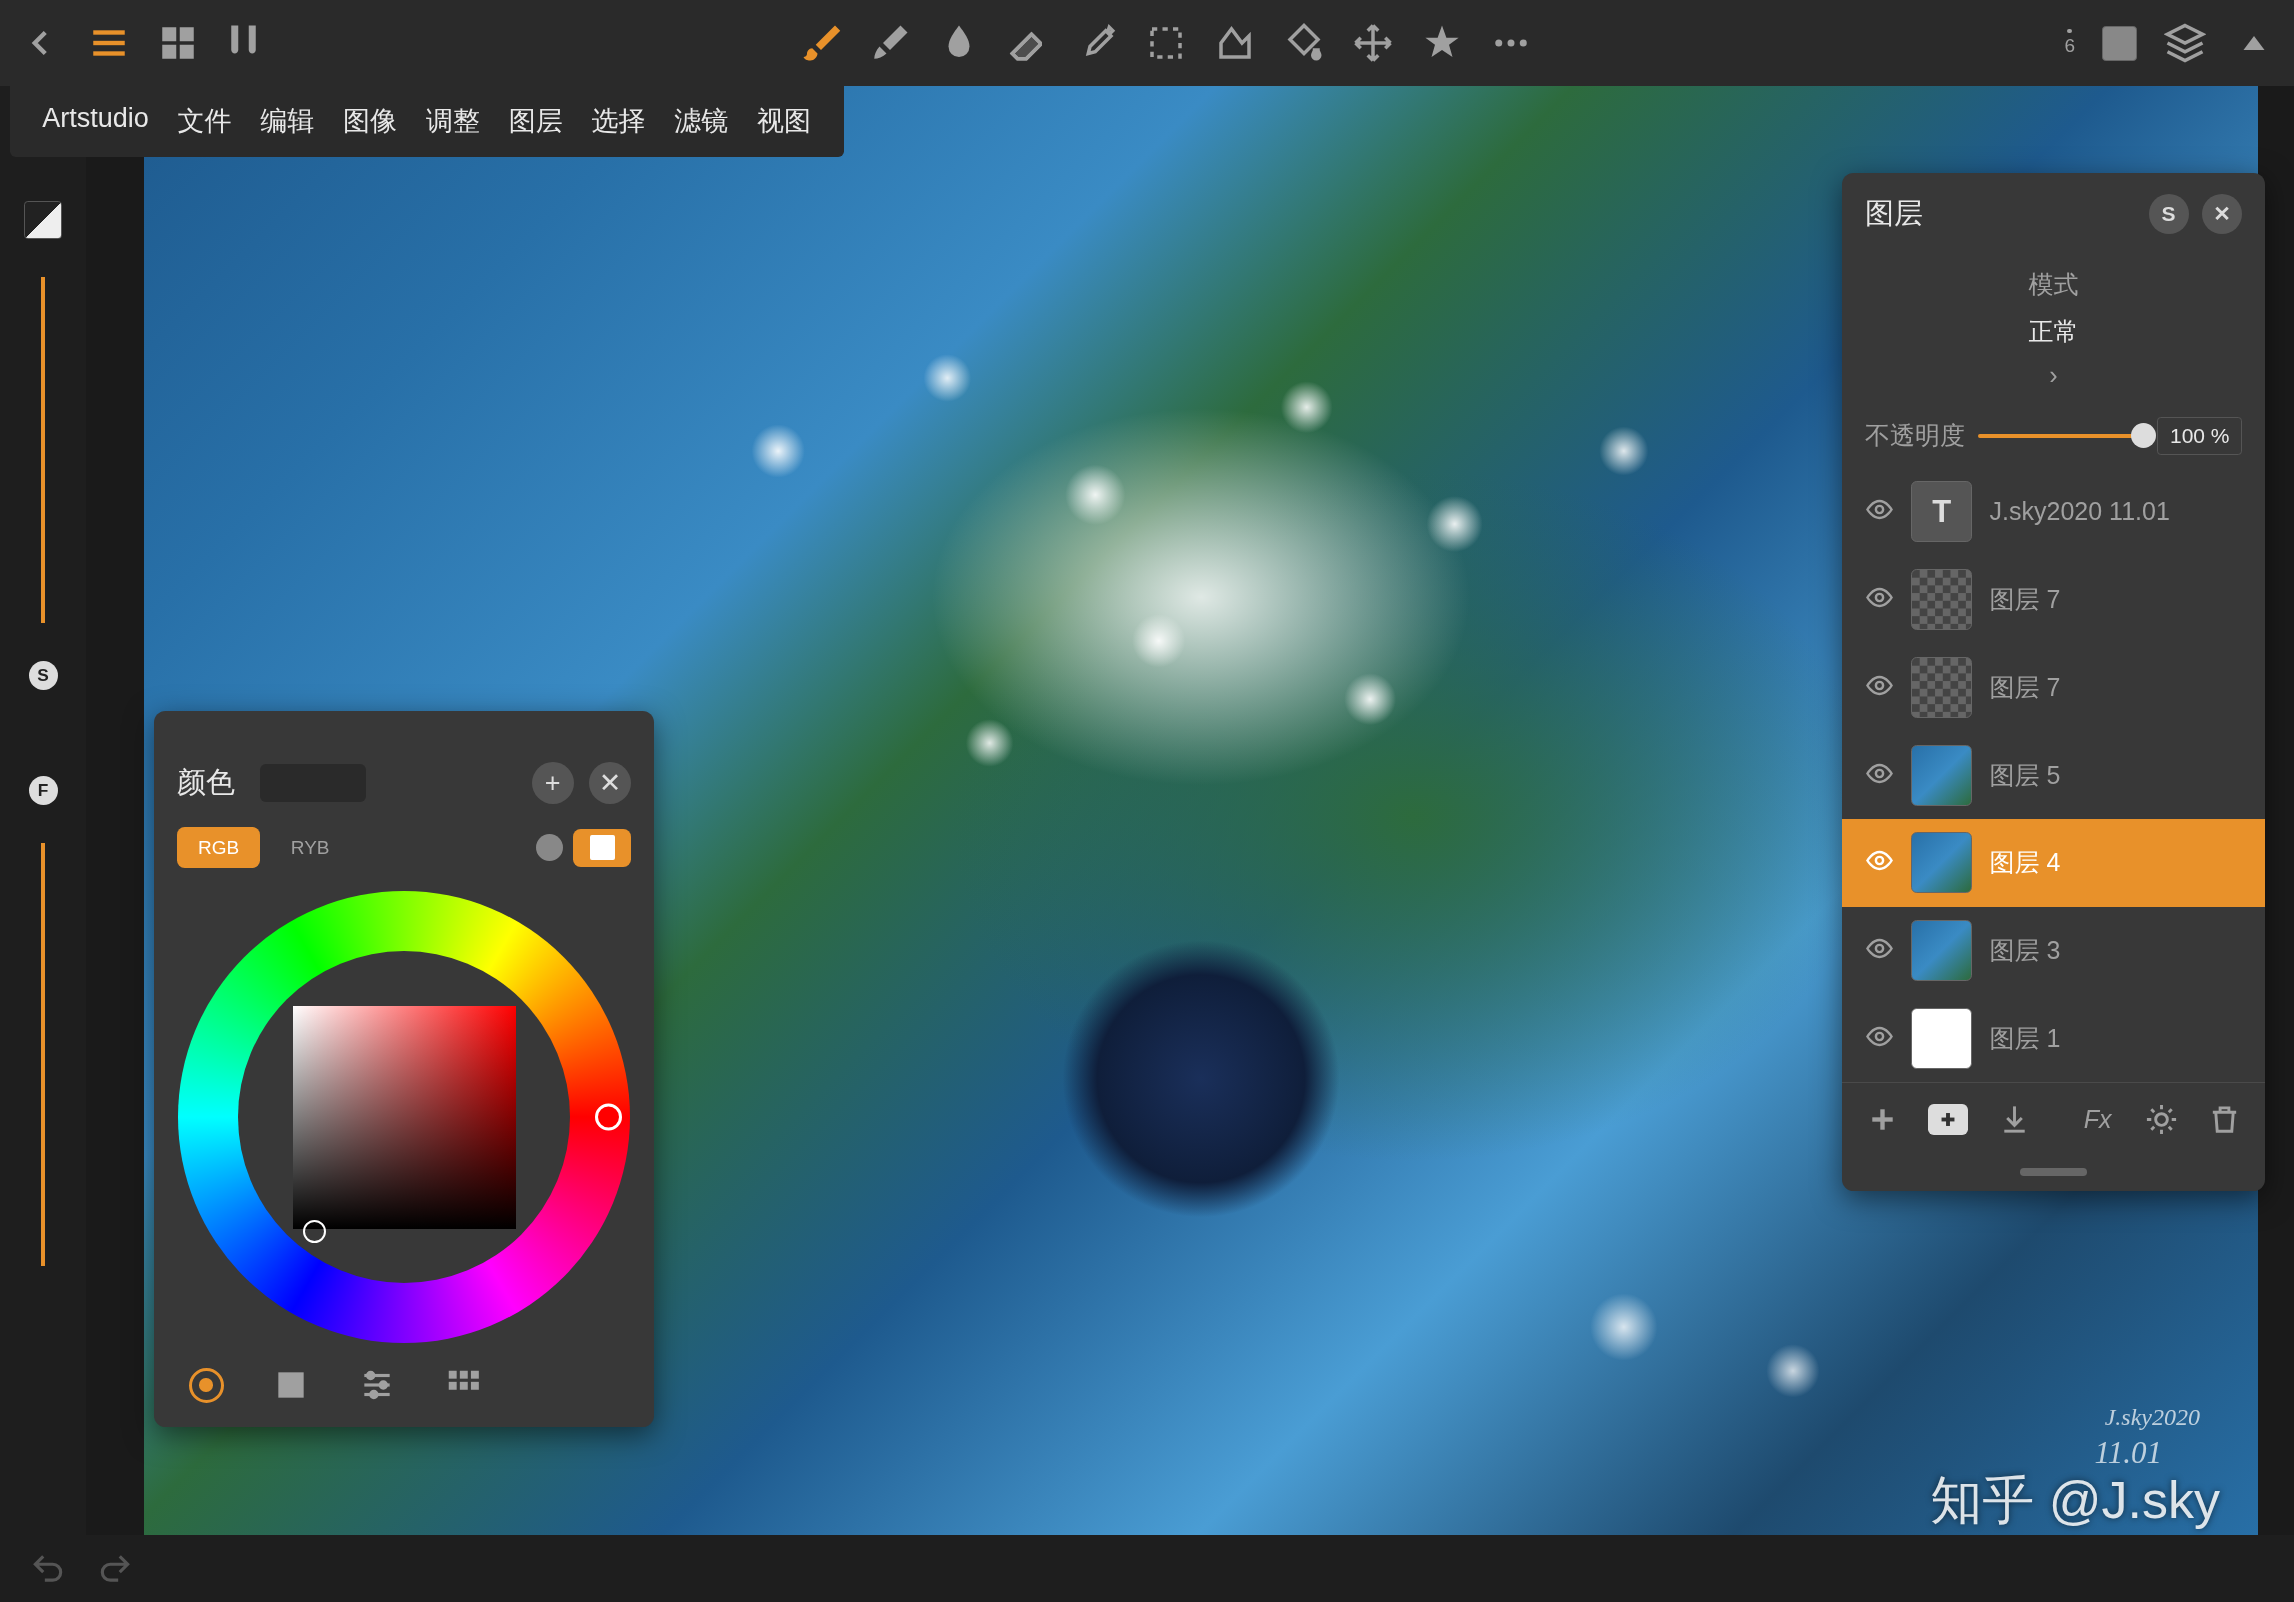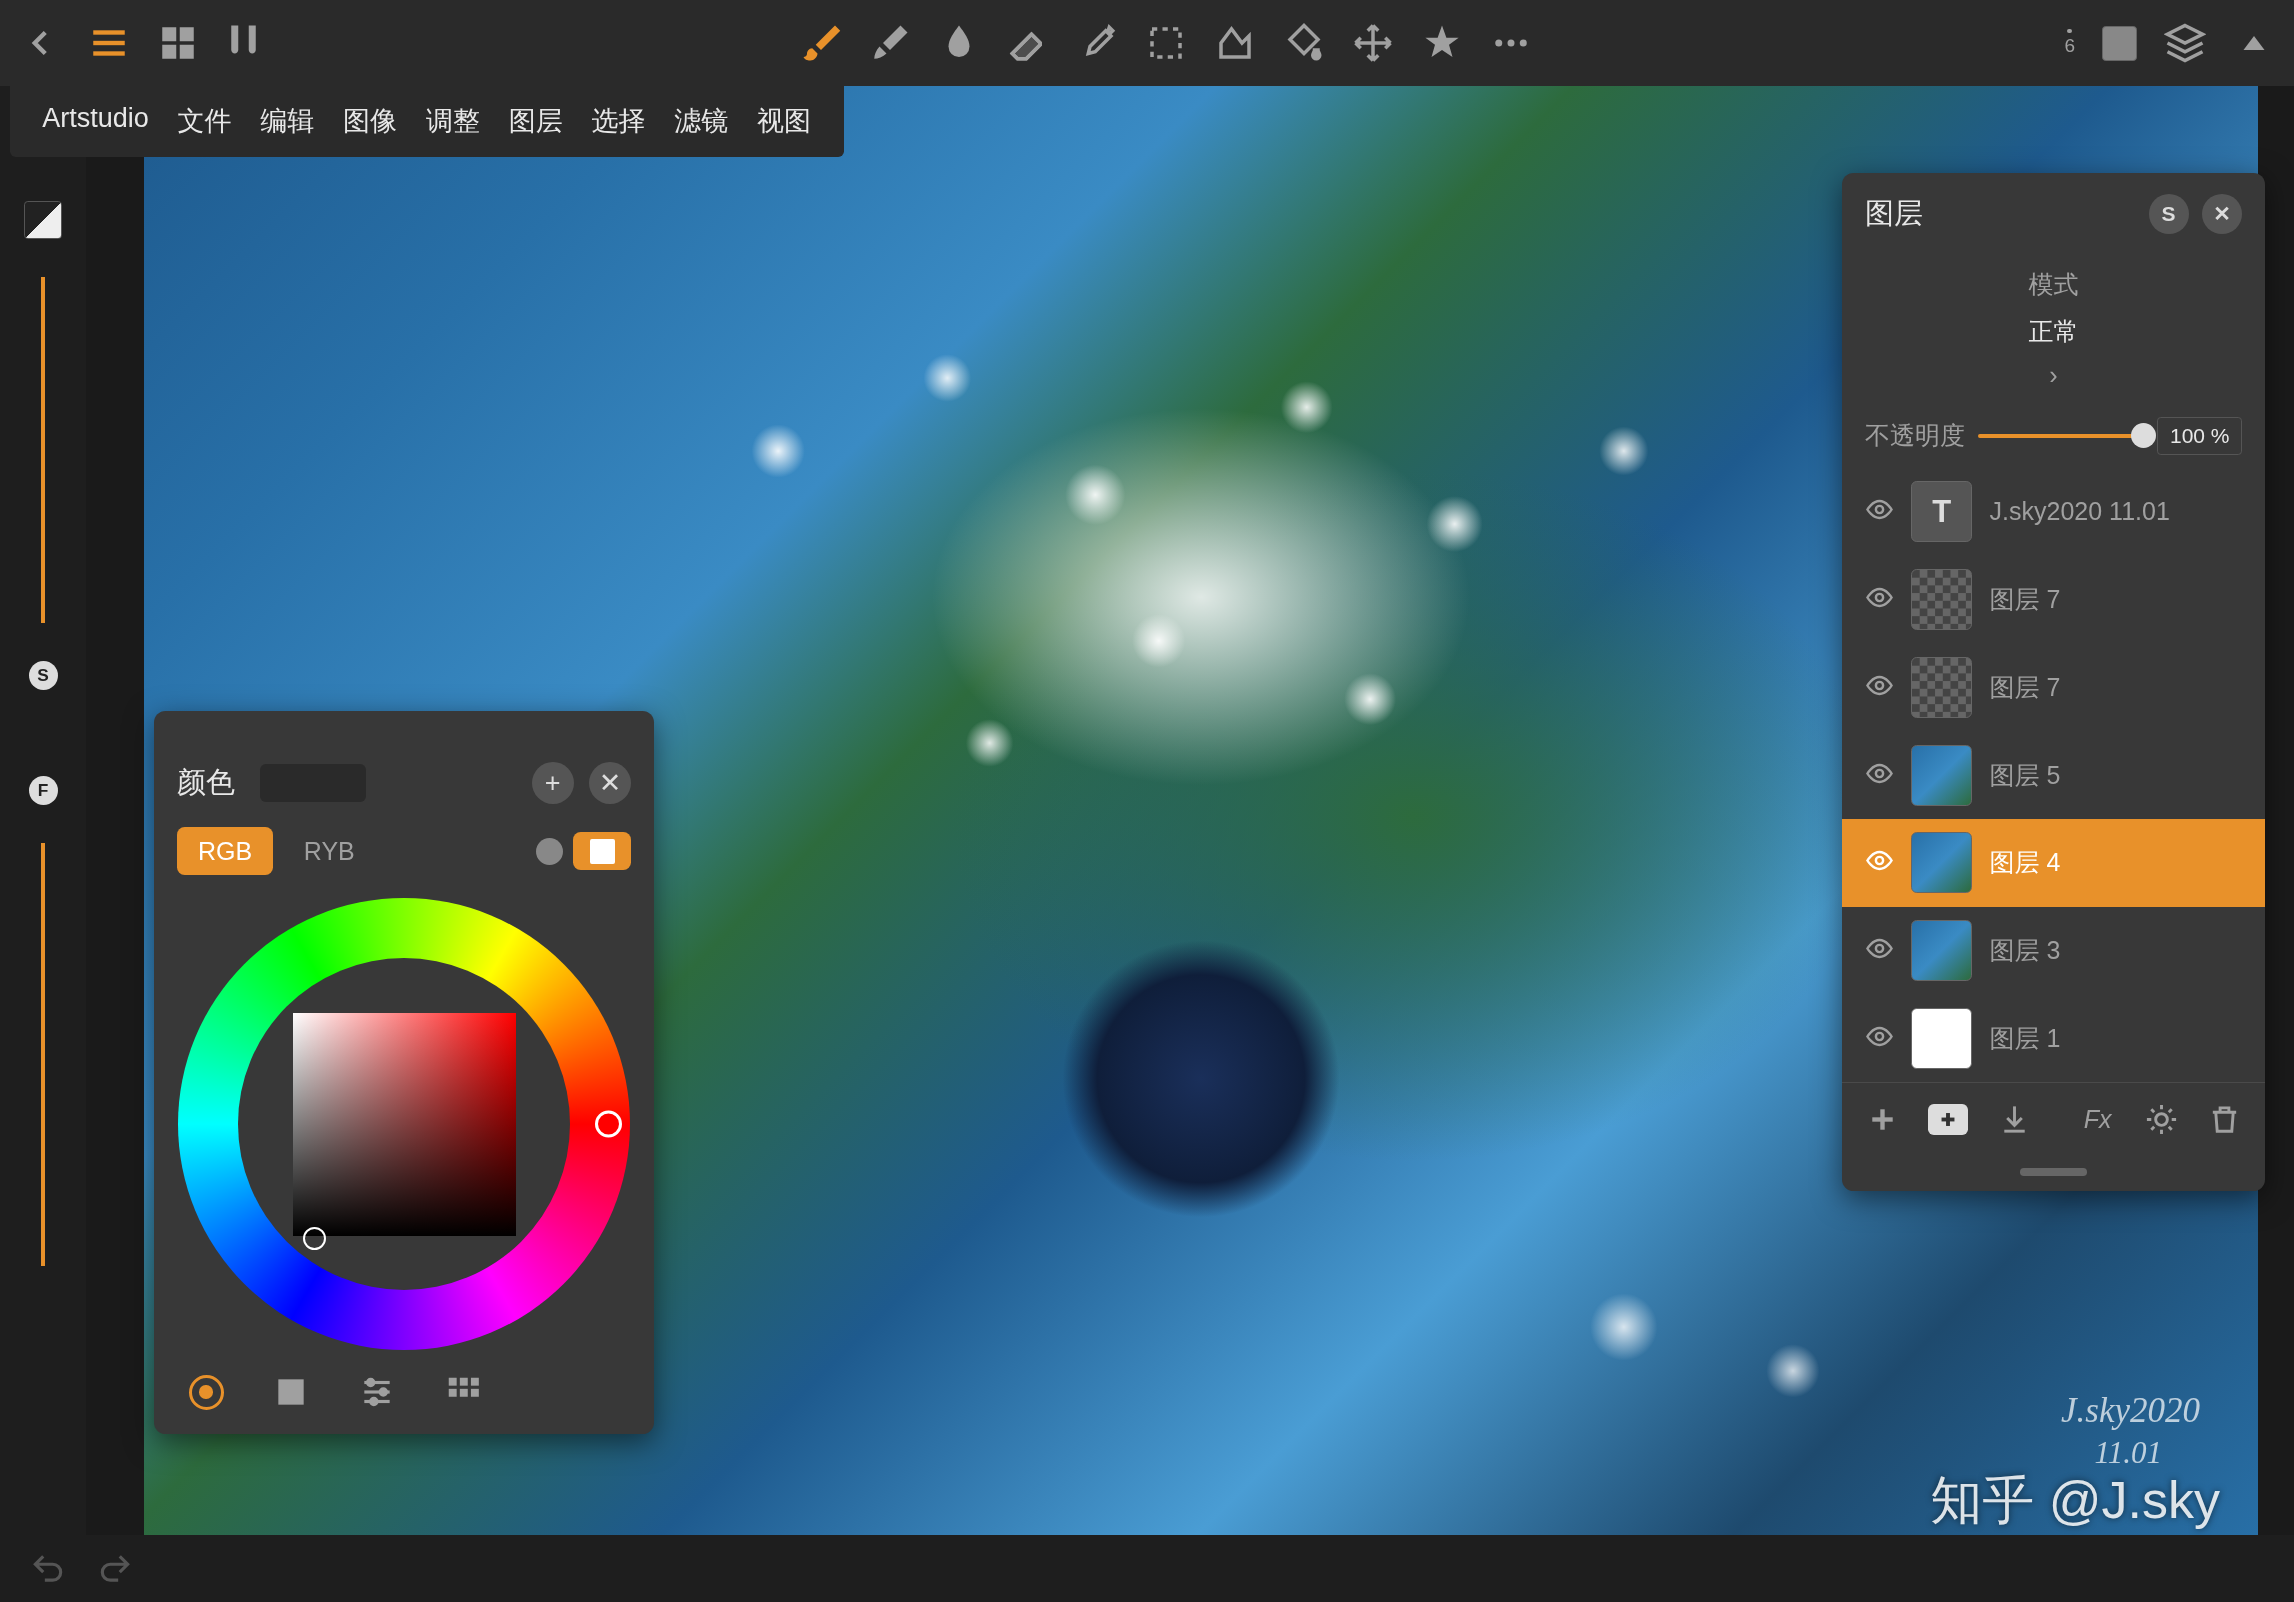--- a/index.html
+++ b/index.html
@@ -60,33 +60,33 @@
     radial-gradient(circle 43px at 45% 28%, rgba(255,255,255,.9), transparent 70%),
     radial-gradient(circle 37px at 55% 22%, rgba(255,255,255,.88), transparent 70%),
     radial-gradient(circle 40px at 62% 30%, rgba(255,255,255,.9), transparent 70%),
     radial-gradient(circle 35px at 70% 25%, rgba(255,255,255,.85), transparent 70%),
     radial-gradient(circle 38px at 48% 38%, rgba(255,255,255,.9), transparent 70%),
     radial-gradient(circle 34px at 40% 45%, rgba(255,255,255,.85), transparent 70%),
     radial-gradient(circle 37px at 58% 42%, rgba(255,255,255,.9), transparent 70%),
     radial-gradient(circle 48px at 70% 85%, rgba(255,255,255,.8), transparent 70%),
     radial-gradient(circle 38px at 78% 88%, rgba(255,255,255,.75), transparent 70%);
   }
-  .painting .sig{position:absolute;right:58px;bottom:115px;color:rgba(255,255,255,.7);font-style:italic;font-size:35px;font-family:cursive;}
+  .painting .sig{position:absolute;right:58px;bottom:115px;color:rgba(255,255,255,.7);font-style:italic;font-size:24px;font-family:cursive;}
   .painting .sig2{position:absolute;right:96px;bottom:75px;color:rgba(255,255,255,.7);font-style:italic;font-size:31px;font-family:cursive;}
   .watermark{position:absolute;right:38px;bottom:9.6px;color:rgba(255,255,255,.85);font-size:52px;font-weight:400;text-shadow:0 0 7.7px rgba(0,0,0,.6);}
   
   
   .color-panel{position:absolute;left:154px;top:711px;width:500px;background:var(--panel);border-radius:11.5px;padding:23px;z-index:20;box-shadow:0 7.7px 29px rgba(0,0,0,.5);}
   .color-panel .header{display:flex;align-items:center;gap:15.4px;margin-bottom:23px;margin-top:28px;}
   .color-panel .header .title{font-size:29px;color:var(--text);flex:0 0 auto;margin-right:9.6px;}
   .color-panel .header .swatch-box{width:106px;height:38px;background:#2a2a2a;border-radius:5.8px;}
   .color-panel .header .spacer{flex:1;}
   .color-panel .header .btn-circ{width:42px;height:42px;border-radius:50%;background:#555;display:flex;align-items:center;justify-content:center;color:#ddd;font-size:27px;cursor:pointer;}
   .color-panel .modes{display:flex;gap:9.6px;align-items:center;margin-bottom:23px;}
-  .color-panel .modes .tab{padding:9.6px 21px;border-radius:7.7px;color:var(--text-dim);font-size:25px;cursor:pointer;}
+  .color-panel .modes .tab{padding:9.6px 21px;border-radius:7.7px;color:var(--text-dim);font-size:19px;cursor:pointer;}
   .color-panel .modes .tab.active{background:var(--accent);color:#fff;}
   .color-panel .modes .dot{width:27px;height:27px;border-radius:50%;background:#888;margin-left:auto;}
   .color-panel .modes .whitebox{width:58px;height:38px;background:var(--accent);border-radius:7.7px;display:flex;align-items:center;justify-content:center;}
   .color-panel .modes .whitebox .inner{width:25px;height:25px;background:#fff;border-radius:1.9px;}
   .color-panel .wheel-wrap{position:relative;width:452px;height:452px;margin:0 auto;}
   .color-panel .wheel{width:100%;height:100%;border-radius:50%;background:conic-gradient(from 90deg,red,magenta,blue,cyan,lime,yellow,red);position:relative;}
   .color-panel .wheel::after{content:"";position:absolute;inset:60px;border-radius:50%;background:var(--panel);}
   .color-panel .sv-box{position:absolute;left:115px;top:115px;width:223px;height:223px;background:linear-gradient(to top,#000,transparent),linear-gradient(to right,#fff,#f00);z-index:2;}
   .color-panel .hue-cursor{position:absolute;right:7.7px;top:50%;width:27px;height:27px;border-radius:50%;border:3.8px solid #fff;background:#f00;z-index:3;transform:translateY(-50%);}
   .color-panel .sv-cursor{position:absolute;left:125px;top:329px;width:23px;height:23px;border-radius:50%;border:2.9px solid #fff;z-index:3;}

